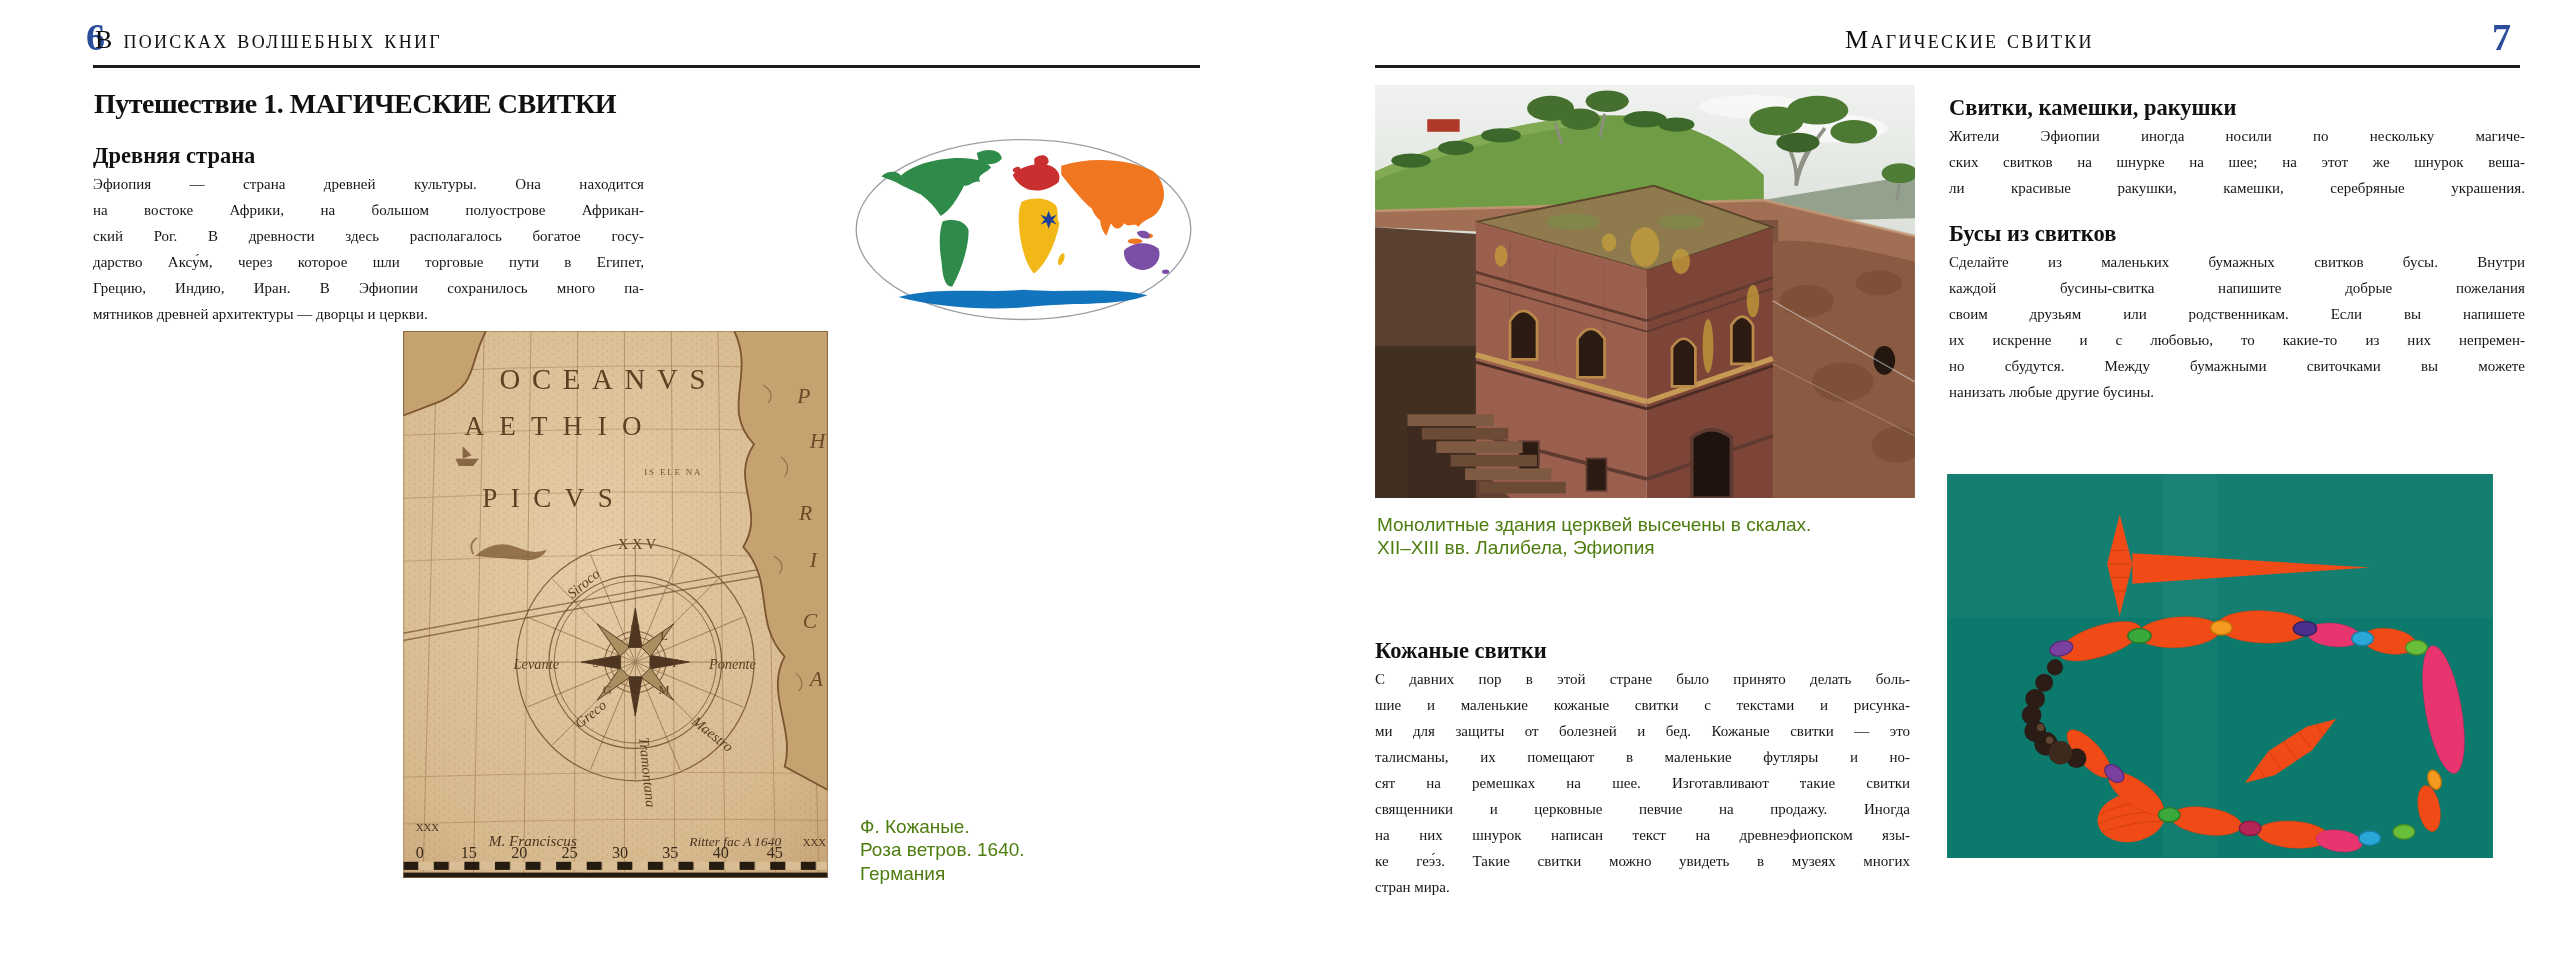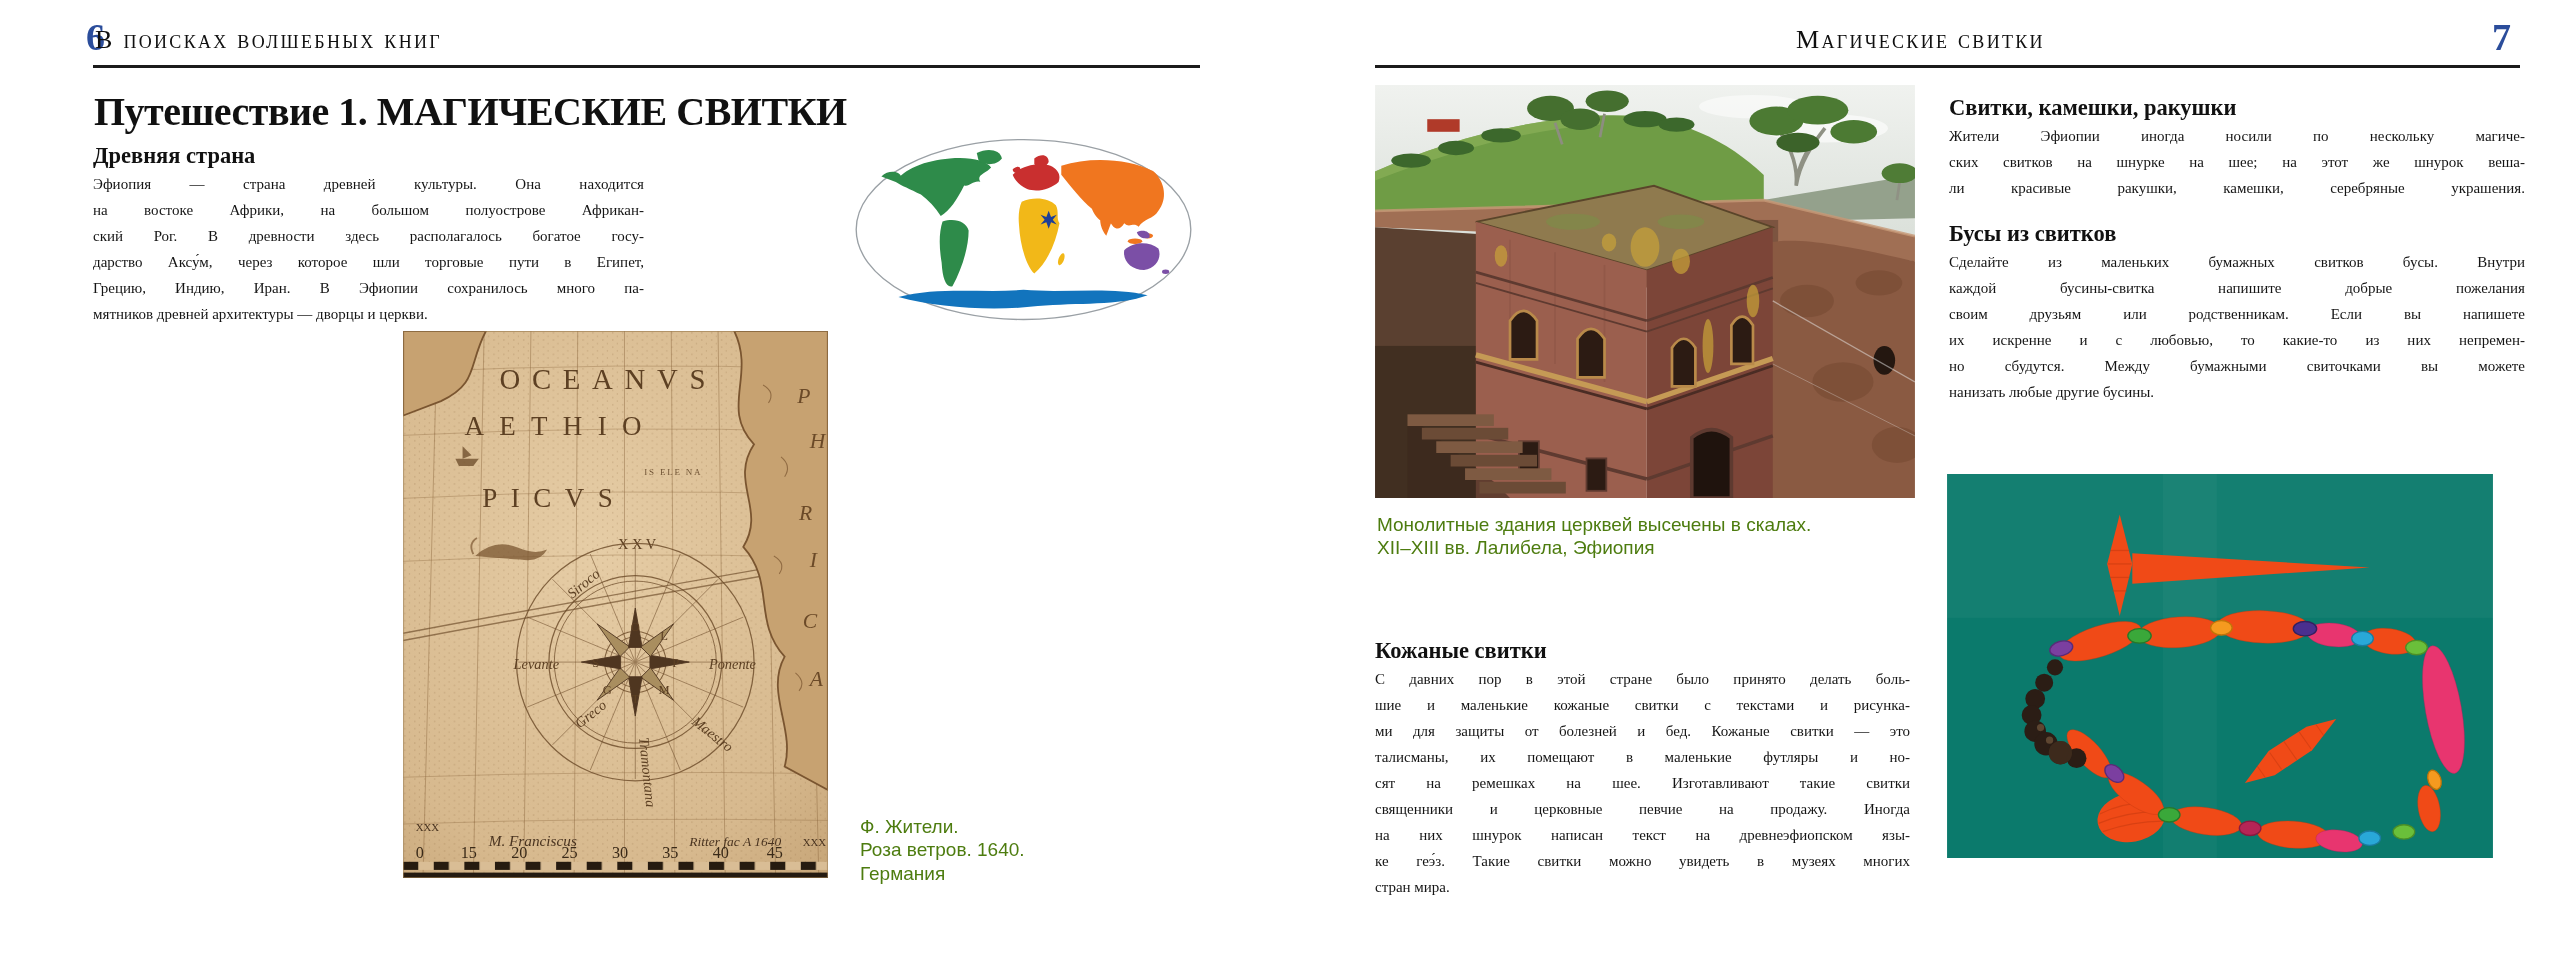--- a/index.html
+++ b/index.html
@@ -2,21 +2,21 @@
 <html style="font-size:14.4px"><head>
 <meta charset="utf-8">
 <style>
   html,body{margin:0;padding:0;background:#ffffff;}
   .canvas{position:relative;width:2576px;height:972px;background:#ffffff;
           font-family:"Liberation Serif",serif;color:#151515;overflow:hidden;}
   .abs{position:absolute;}
   .pagenum{font-size:38px;font-weight:600;color:#2b4d9b;line-height:1;}
   .runhead{font-size:26px;font-variant:small-caps;letter-spacing:2.3px;text-align:left;color:#101010;}
   .rule{height:2.7px;background:#1b1b1b;}
-  .title{font-size:40px;font-weight:700;letter-spacing:-0.5px;white-space:nowrap;color:#111;}
+  .title{font-size:28px;font-weight:700;letter-spacing:-0.5px;white-space:nowrap;color:#111;}
   .sect-h{font-size:22.5px;font-weight:700;height:29px;line-height:27px;color:#111;}
   .bl{font-size:15px;line-height:26px;height:26px;text-align:justify;text-align-last:justify;overflow:hidden;}
   .bl-last{text-align-last:left;}
   .cap{font-family:"Liberation Sans",sans-serif;font-size:19px;line-height:23.4px;color:#4d7c0f;}
   svg{display:block;}
   .mapser{font-family:"Liberation Serif",serif;}
 </style>
 </head>
 <body>
 
@@ -206,26 +206,26 @@
         <text x="344" y="586">40</text>
         <text x="404" y="586">45</text>
       </g>
       <rect x="0" y="590" width="472" height="9" fill="url(#chk)"></rect>
       <rect x="0" y="602" width="472" height="6" fill="#241a10"></rect>
       <rect x="0.5" y="0.5" width="471" height="607" fill="none" stroke="#9a7a4e" stroke-width="1" opacity="0.7"></rect>
     </svg>
   </div>
 
   <div class="abs cap" style="left:860px;top:815px;width:288px;">
-    <div>Ф. Жители.</div>
+    <div>Ф. Кожаные.</div>
     <div>Роза ветров. 1640.</div>
     <div>Германия</div>
   </div>
 
-  <div class="abs runhead" style="left:1796px;top:25px;width:630px;">Магические свитки</div>
+  <div class="abs runhead" style="left:1845px;top:25px;width:630px;">Магические свитки</div>
   <div class="abs pagenum" style="left:2340px;top:18px;width:171px;text-align:right;">7</div>
   <div class="abs rule" style="left:1375px;top:65px;width:1145px;"></div>
 
   <div class="abs" style="left:1375px;top:85px;">
     <svg width="540" height="413" viewBox="0 0 600 459">
       <defs>
         <linearGradient id="sky" x1="0" y1="0" x2="0" y2="1">
           <stop offset="0%" stop-color="#f0f2ef"></stop>
             <stop offset="100%" stop-color="#d7ddd6"></stop>
         </linearGradient>

